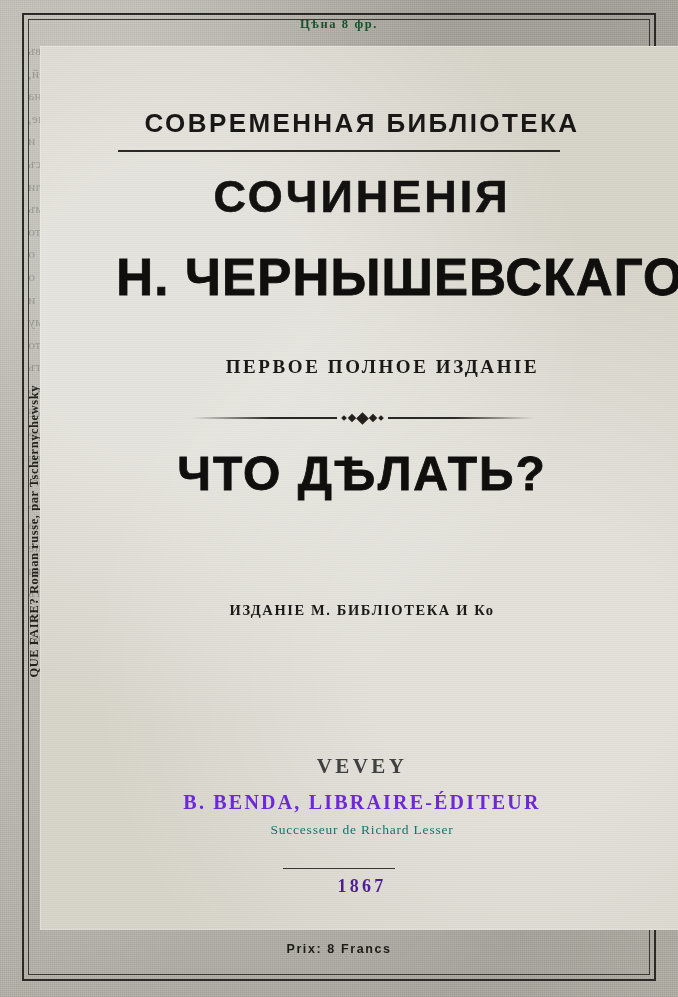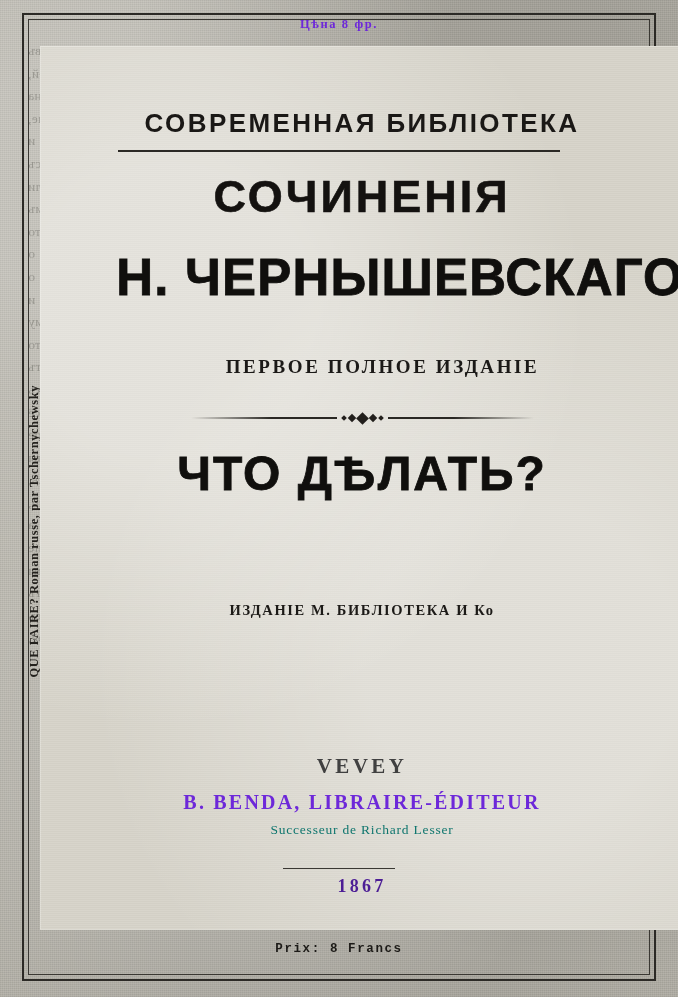--- a/index.html
+++ b/index.html
@@ -81,29 +81,29 @@
   .price-top {
     position: absolute;
     top: 17px;
     left: 0;
     width: 678px;
     text-align: center;
     font-family: "Liberation Serif", serif;
     font-weight: bold;
     font-size: 12.5px;
     letter-spacing: 1.6px;
-    color: #6d28d9;
+    color: #14532d;
   }
   .price-bottom {
     position: absolute;
     top: 942px;
     left: 0;
     width: 678px;
     text-align: center;
-    font-family: Liberation Mono, monospace;
+    font-family: Liberation Sans, sans-serif;
     font-weight: bold;
     font-size: 12.5px;
     letter-spacing: 1.6px;
     color: #1d1b18;
   }
 
   
   .title-panel {
     position: absolute;
     left: 40px;

